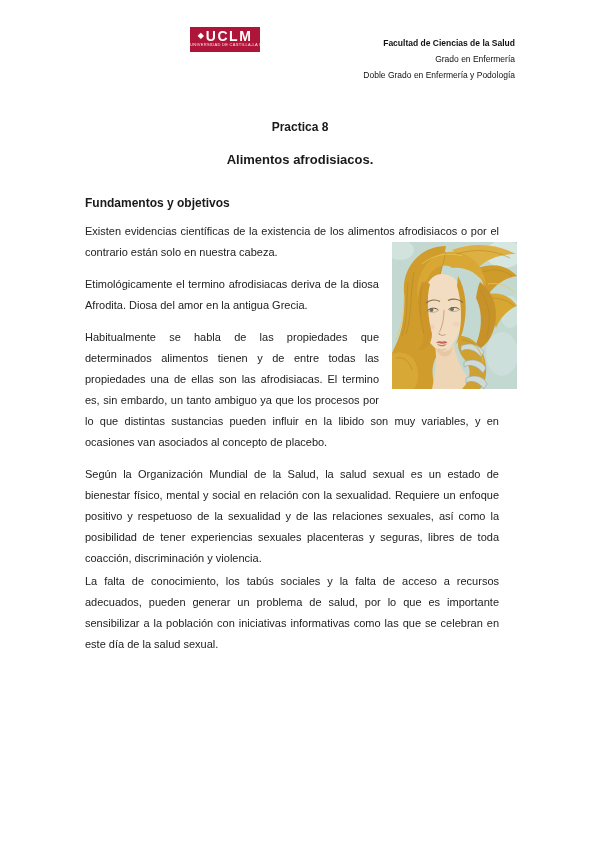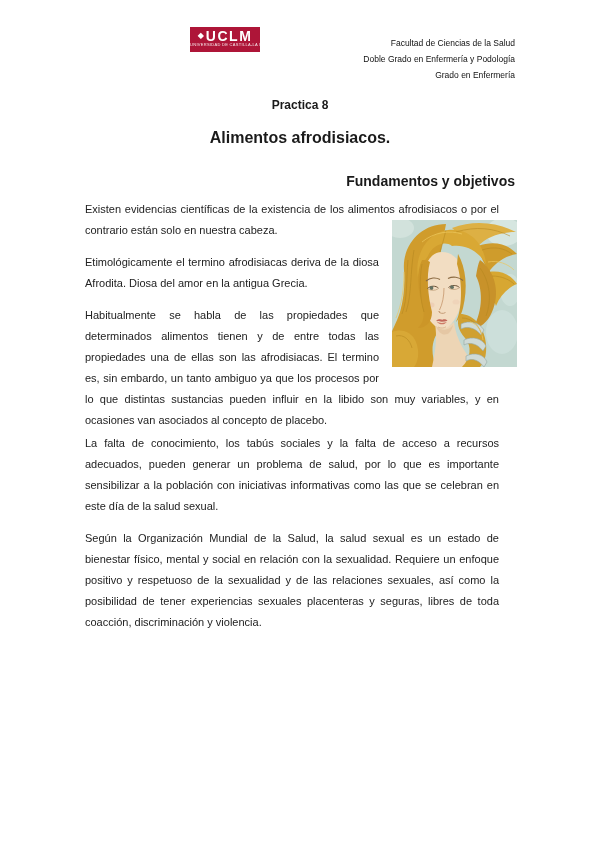--- a/index.html
+++ b/index.html
@@ -49,51 +49,51 @@
   }
   .header-lines {
     position: absolute;
     right: 85px;
     top: 35px;
     text-align: right;
     font-size: 8.5px;
     line-height: 16px;
     color: #111111;
   }
-  .header-line.bold { font-weight: normal; }
+  .header-line.bold { font-weight: bold; }
 
   
   .doc-body {
     position: absolute;
     left: 85px;
-    top: 98px;
+    top: 120px;
     width: 430px;
   }
   .doc-title {
     margin: 0;
     font-size: 12px;
     line-height: 14px;
     font-weight: bold;
     text-align: center;
     color: #1a1a1a;
   }
   .doc-subtitle {
     margin: 19px 0 0 0;
-    font-size: 16px;
+    font-size: 13px;
     line-height: 14px;
     font-weight: bold;
     text-align: center;
     color: #1a1a1a;
   }
   .section-heading {
     margin: 29px 0 0 0;
-    font-size: 14px;
+    font-size: 12px;
     line-height: 14px;
     font-weight: bold;
-    text-align: right;
+    text-align: left;
     color: #1a1a1a;
   }
   .para {
     margin: 11px 16px 0 0;
     font-size: 11px;
     line-height: 21px;
     text-align: justify;
     color: #222222;
   }
   .para.tight { margin-top: 2px; }
@@ -114,22 +114,22 @@
   <header>
     <div class="logo">
       <div class="logo-row">
         <span class="logo-diamond">◆</span>
         <span class="logo-text">UCLM</span>
       </div>
       <div class="logo-sub">UNIVERSIDAD DE CASTILLA-LA MANCHA</div>
     </div>
     <div class="header-lines">
       <div class="header-line bold">Facultad de Ciencias de la Salud</div>
+      <div class="header-line">Grado en Enfermería</div>
       <div class="header-line">Doble Grado en Enfermería y Podología</div>
-      <div class="header-line">Grado en Enfermería</div>
     </div>
   </header>
 
   <main class="doc-body">
     <h1 class="doc-title">Practica 8</h1>
     <h2 class="doc-subtitle">Alimentos afrodisiacos.</h2>
     <h3 class="section-heading">Fundamentos y objetivos</h3>
 
     <p class="para">Existen evidencias científicas de la existencia de los alimentos afrodisiacos o por el contrario están solo en nuestra cabeza.</p>
 
@@ -210,17 +210,17 @@
           <path d="M30,22 C42,12 58,10 70,14"></path>
           <path d="M12,52 C12,68 10,84 4,98"></path>
           <path d="M96,42 C106,40 116,44 122,50"></path>
           <path d="M78,102 C86,104 90,112 91,120"></path>
         </g>
       </svg>
     </div>
 
     <p class="para">Etimológicamente el termino afrodisiacas deriva de la diosa Afrodita. Diosa del amor en la antigua Grecia.</p>
     <p class="para">Habitualmente se habla de las propiedades que determinados alimentos tienen y de entre todas las propiedades una de ellas son las afrodisiacas. El termino es, sin embardo, un tanto ambiguo ya que los procesos por lo que distintas sustancias pueden influir en la libido son muy variables, y en ocasiones van asociados al concepto de placebo.</p>
+    <p class="para">Según la Organización Mundial de la Salud, la salud sexual es un estado de bienestar físico, mental y social en relación con la sexualidad. Requiere un enfoque positivo y respetuoso de la sexualidad y de las relaciones sexuales, así como la posibilidad de tener experiencias sexuales placenteras y seguras, libres de toda coacción, discriminación y violencia.</p>
     <p class="para tight">La falta de conocimiento, los tabús sociales y la falta de acceso a recursos adecuados, pueden generar un problema de salud, por lo que es importante sensibilizar a la población con iniciativas informativas como las que se celebran en este día de la salud sexual.</p>
-    <p class="para">Según la Organización Mundial de la Salud, la salud sexual es un estado de bienestar físico, mental y social en relación con la sexualidad. Requiere un enfoque positivo y respetuoso de la sexualidad y de las relaciones sexuales, así como la posibilidad de tener experiencias sexuales placenteras y seguras, libres de toda coacción, discriminación y violencia.</p>
   </main>
 
 </div>
 
 </body></html>

